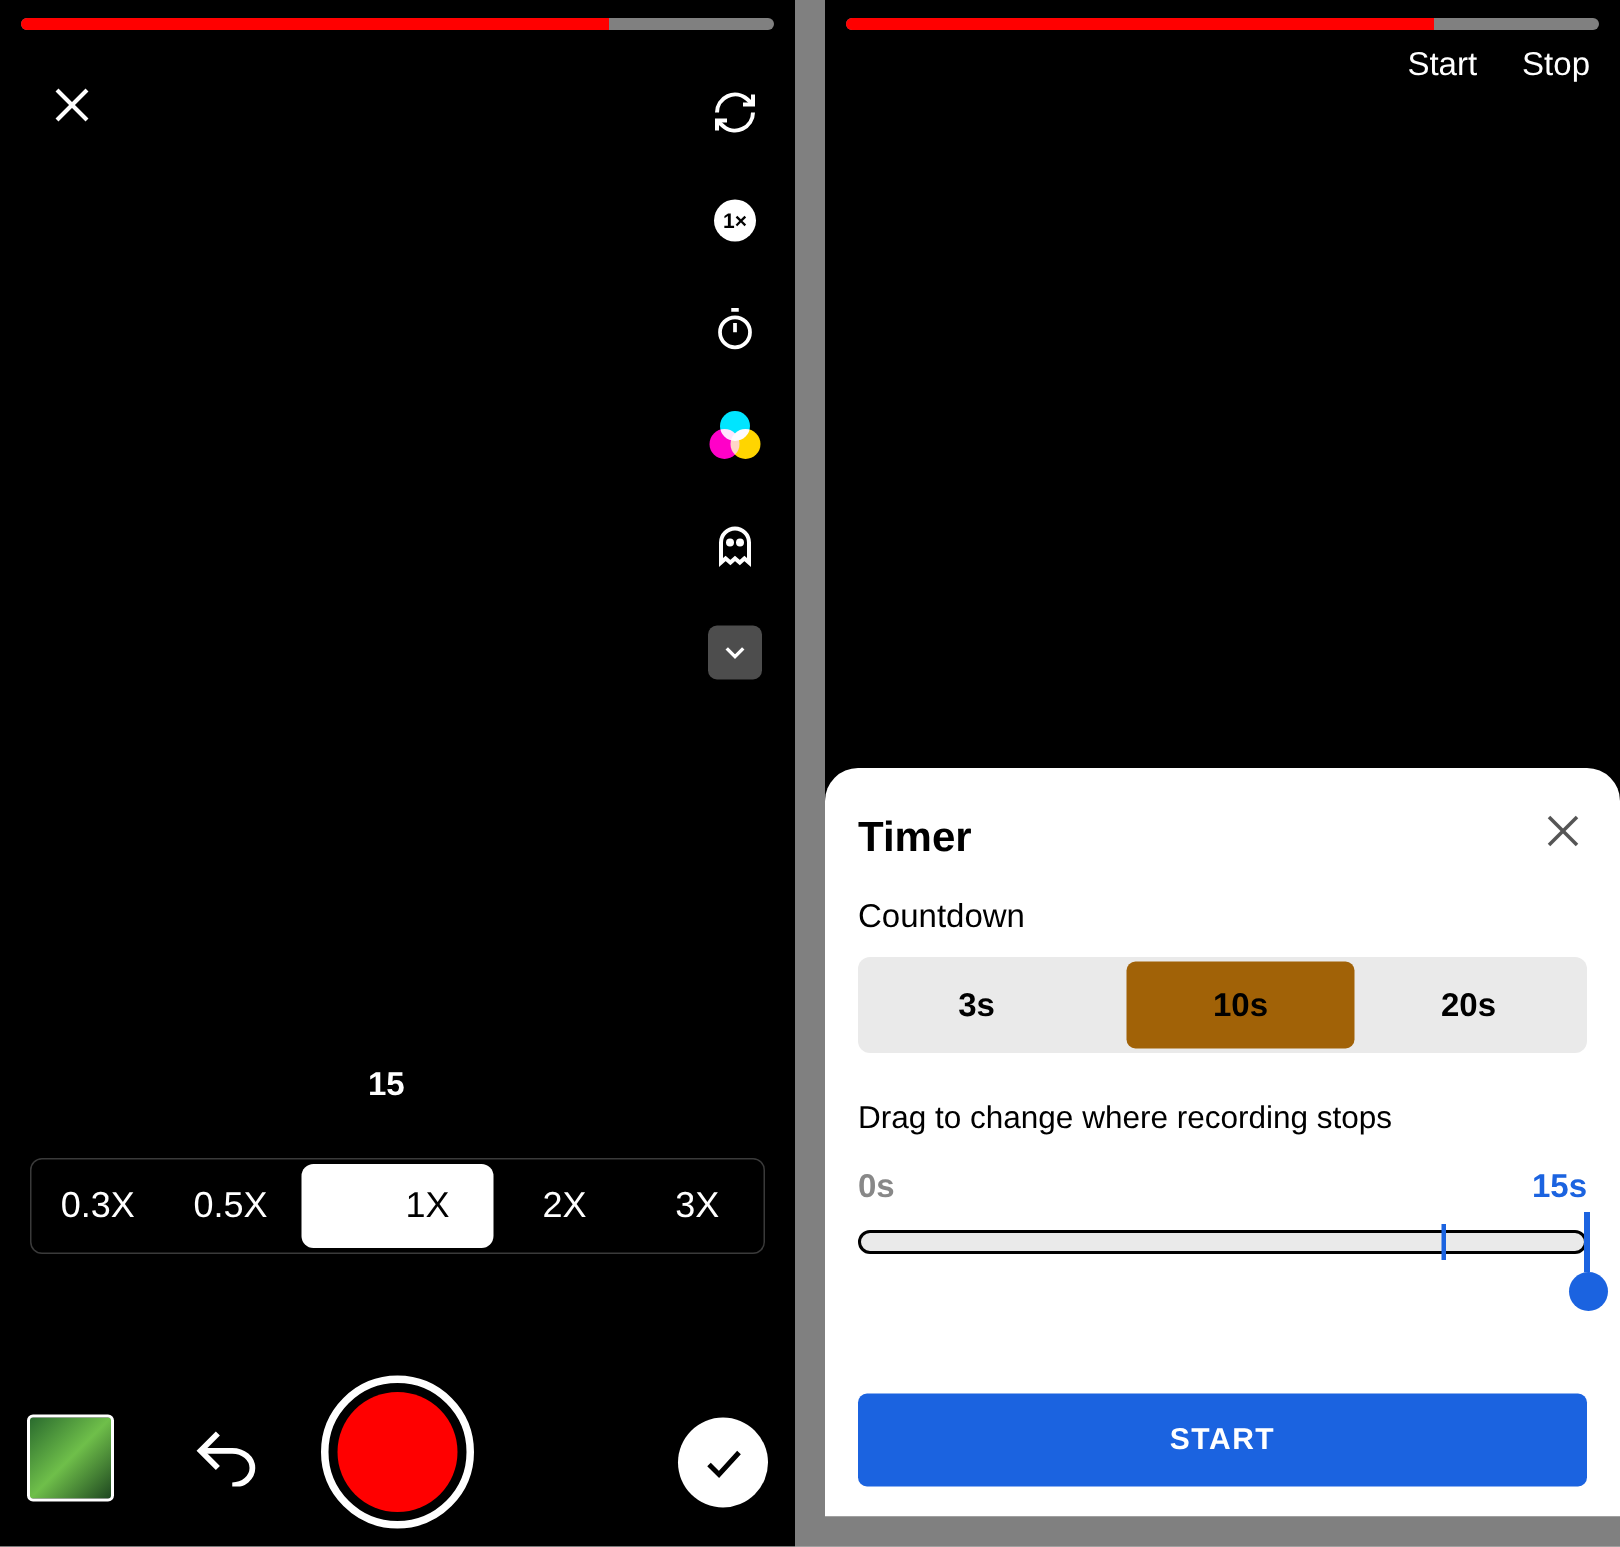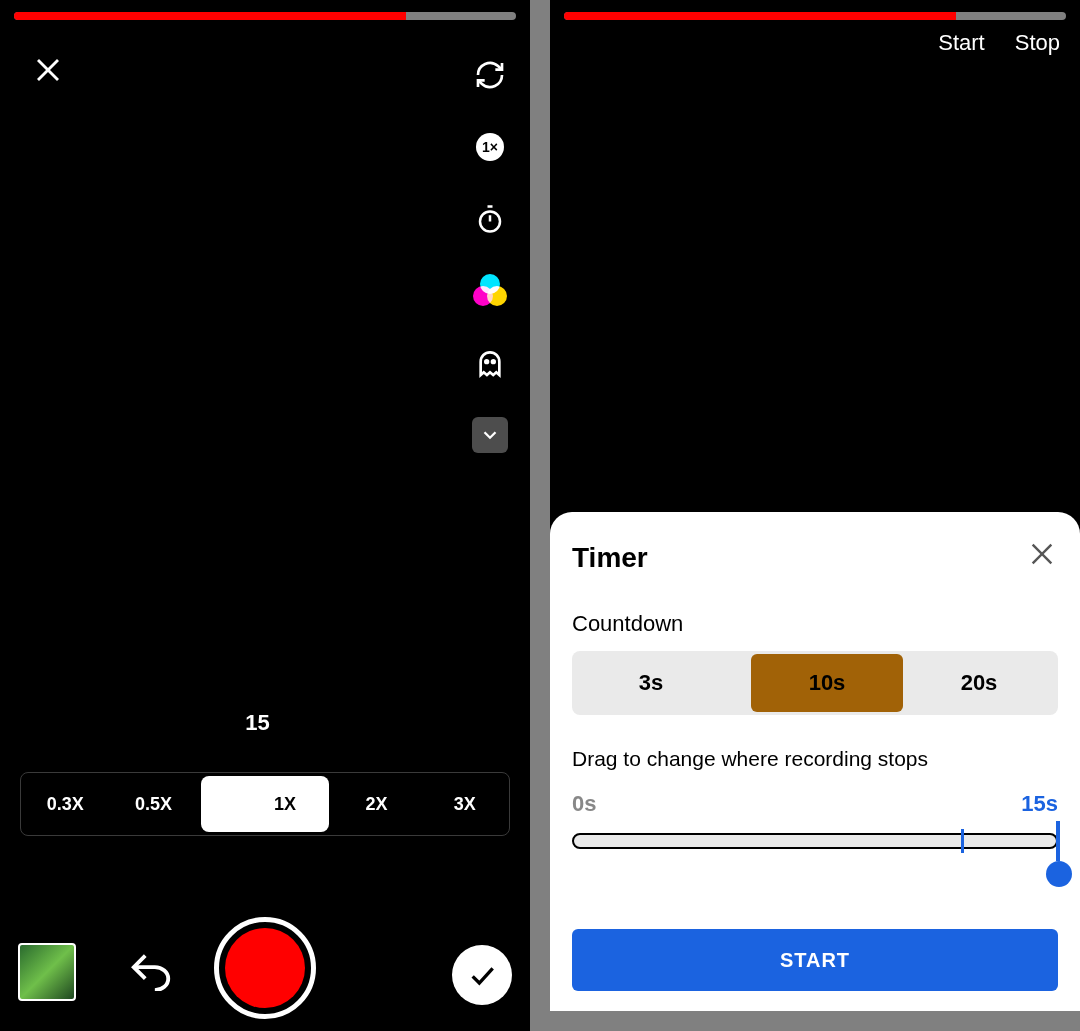--- a/index.html
+++ b/index.html
@@ -42,21 +42,21 @@
 
   
   .counter { position:absolute; left:0; right:15px; text-align:center;
     color:#fff; font-size:22px; font-weight:600; top:710px; }
 
   
   .speed-row { position:absolute; left:20px; right:20px; top:772px; height:64px;
     border:1px solid #3a3a3a; border-radius:8px; background:#000;
     display:flex; align-items:stretch; }
   .speed-opt { flex:1; display:flex; align-items:center; justify-content:center;
-    color:#fff; font-size:18px; font-weight:700; cursor:pointer; }
+    color:#fff; font-size:24px; font-weight:400; cursor:pointer; }
   .speed-opt.sel { background:#fff; color:#000; border-radius:8px; margin:3px;padding-left:40px; }
 
   
   .thumb { position:absolute; left:18px; bottom:30px; width:58px; height:58px;
     border:2px solid #fff; border-radius:4px;
     background: linear-gradient(135deg,#2a6b2e 0%, #6fbf4a 50%, #1e4720 100%); }
   .undo { position:absolute; left:128px; bottom:40px; width:50px; height:40px; color:#fff; }
   .record { position:absolute; left:50%; transform:translateX(-50%);
     bottom:12px; width:102px; height:102px; border-radius:50%;
     border:5px solid #fff; display:flex; align-items:center; justify-content:center; cursor:pointer; }
@@ -65,21 +65,21 @@
     background:#fff; border-radius:50%; display:flex; align-items:center; justify-content:center; cursor:pointer; }
 
   
   .start-stop { position:absolute; top:30px; right:20px; color:#fff;
     font-size:22px; display:flex; gap:30px; }
 
   .sheet { position:absolute; left:0; right:0; bottom:0; top:512px;
     background:#fff; border-radius:22px 22px 0 0; padding:30px 22px 6px 22px; }
   .sheet h2 { font-size:28px; font-weight:700; color:#000; }
   .sheet-close { position:absolute; top:28px; right:24px; cursor:pointer; }
-  .countdown-label { font-size:22px; color:#000; margin-top:37px; }
+  .countdown-label { font-size:22px; color:#000; margin-top:24px; }
   .seg { margin-top:14px; background:#eaeaea; border-radius:8px; height:64px;
     display:flex; padding:3px; }
   .seg-opt { flex:1; display:flex; align-items:center; justify-content:center;
     font-size:22px; font-weight:600; color:#000; cursor:pointer; border-radius:6px; }
   .seg-opt.sel { background:#a16207;margin-left:24px; }
   .drag-label { font-size:21px; color:#000; margin-top:32px; }
   .range-labels { display:flex; justify-content:space-between; margin-top:20px;
     font-size:22px; font-weight:600; }
   .range-min { color:#888; }
   .range-max { color:#1b63e0; }

